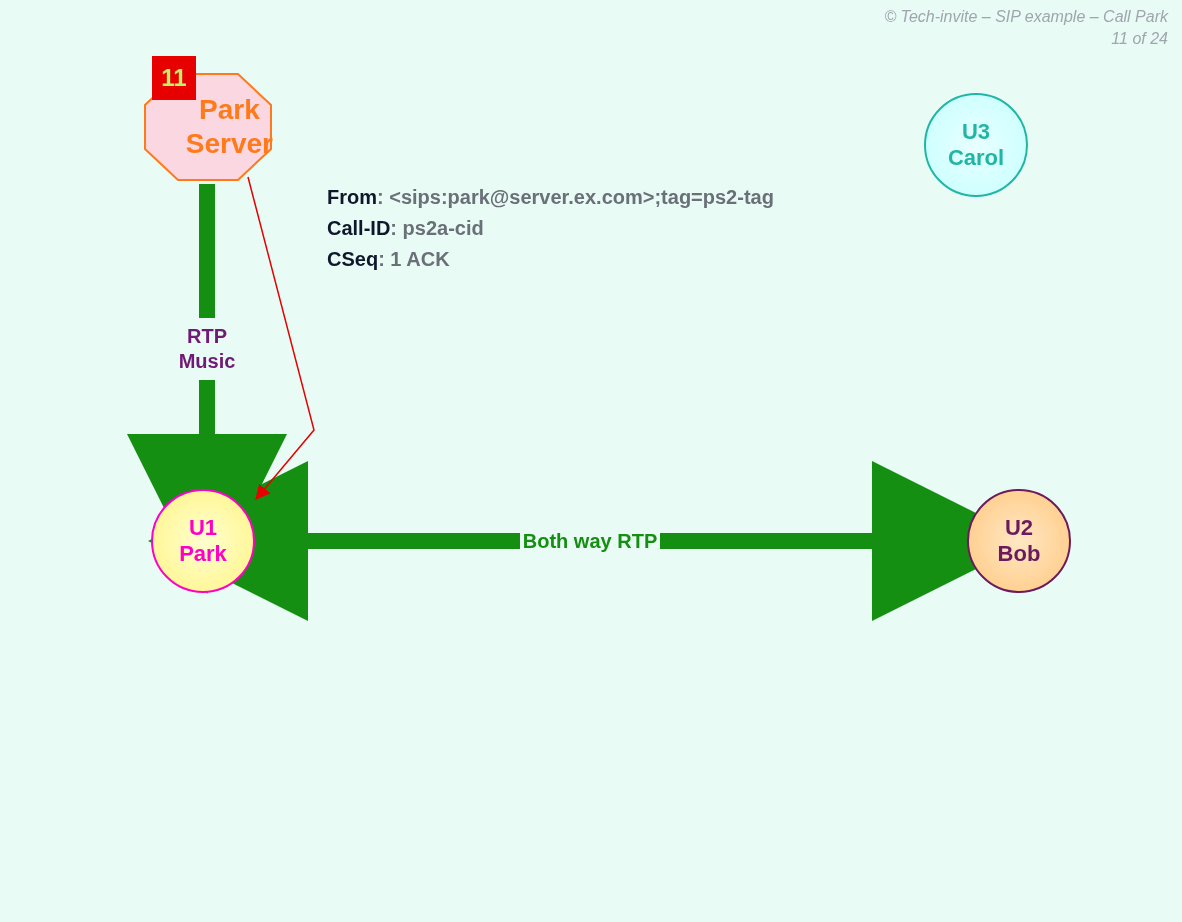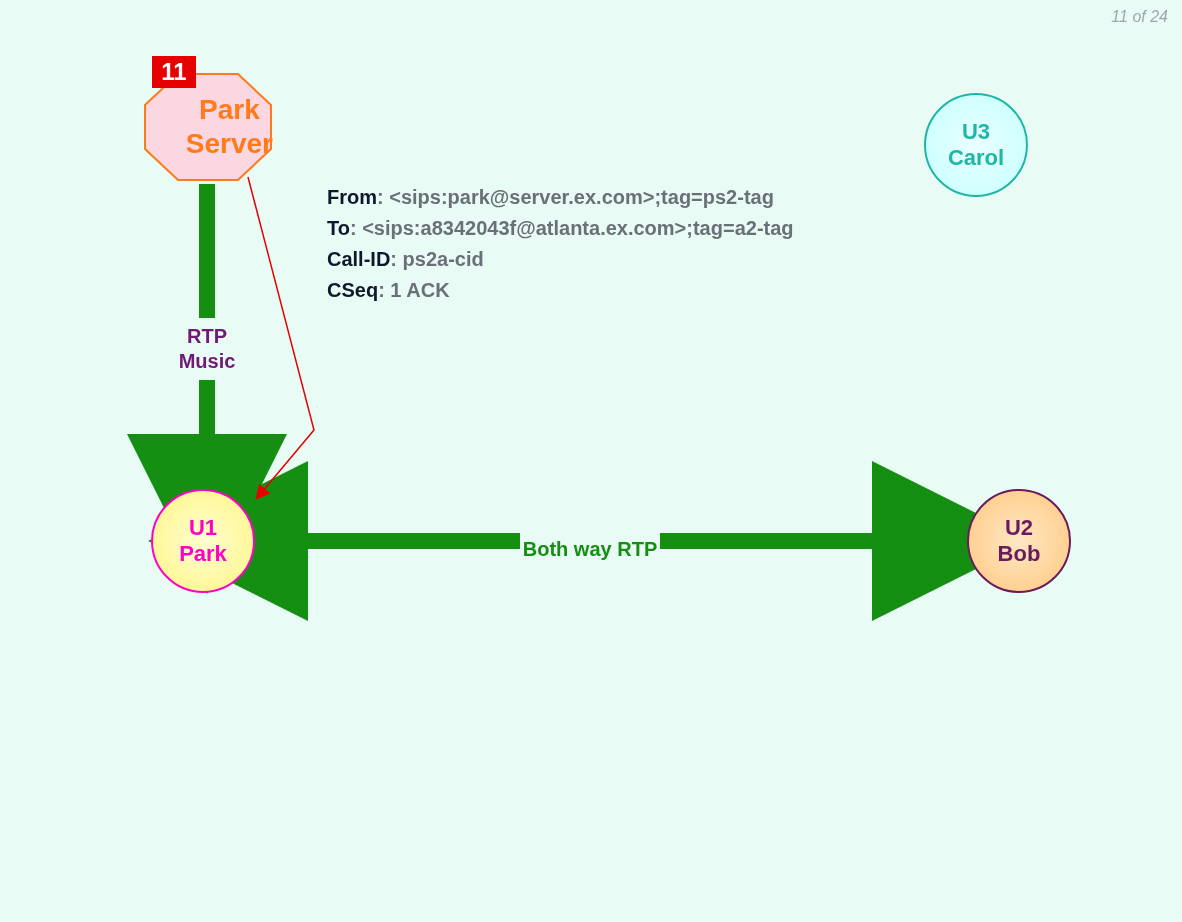--- a/index.html
+++ b/index.html
@@ -20,23 +20,23 @@
     font-style:italic;
     font-size:16px;
     line-height:1.35;
   }
   
   .step-badge{
     position:absolute;
     left:152px;
     top:56px;
     width:44px;
-    height:32px;
+    height:44px;
     background:#e60000;
-    color:#ffffff;
+    color:#bef264;
     font-weight:bold;
     font-size:24px;
     display:flex;
     align-items:center;
     justify-content:center;
   }
   
   .park-server{
     position:absolute;
     left:143px;
@@ -103,21 +103,20 @@
   }
   .both-way{
     position:absolute;
     left:460px;
     top:530px;
     width:260px;
     text-align:center;
     color:#158f12;
     font-weight:bold;
     font-size:20px;
-    margin-top:8px;
   }
   
   .sip{
     position:absolute;
     left:327px;
     top:182px;
     font-size:20px;
     line-height:1.55;
   }
   .sip .method{color:#d40000;font-weight:bold;font-size:24px}
@@ -129,20 +128,21 @@
     position:absolute;
     left:0;top:0;
     width:1182px;height:922px;
     pointer-events:none;
   }
 </style>
 </head>
 <body>
 
 <div class="copyright">
+  <div>© Tech-invite – SIP example – Call Park</div>
   <div>11 of 24</div>
 </div>
 
 <svg class="flow" viewBox="0 0 1182 922">
   <defs>
     <marker id="g-arrow" markerWidth="12" markerHeight="12" refX="2" refY="5" orient="auto">
       <path d="M0,0 L10,5 L0,10 Z" fill="#158f12"></path>
     </marker>
     <marker id="g-arrow-rev" markerWidth="12" markerHeight="12" refX="8" refY="5" orient="auto">
       <path d="M10,0 L0,5 L10,10 Z" fill="#158f12"></path>
@@ -204,21 +204,18 @@
 
 <div class="both-way">
   <span>Both way RTP</span>
 </div>
 
 <div class="sip">
   <div>
     <span class="hk">From</span><span class="hv">: &lt;sips:park@server.ex.com&gt;;tag=ps2-tag</span>
   </div>
   <div>
-    <span class="hk">To</span><span class="hv">: &lt;sips:a8342043f@atlanta.ex.com&gt;;tag=a2-tag</span>
-  </div>
-  <div>
     <span class="hk">Call-ID</span><span class="hv">: ps2a-cid</span>
   </div>
   <div>
     <span class="hk">CSeq</span><span class="hv">: 1 ACK</span>
   </div>
 </div>
 
 </body></html>

